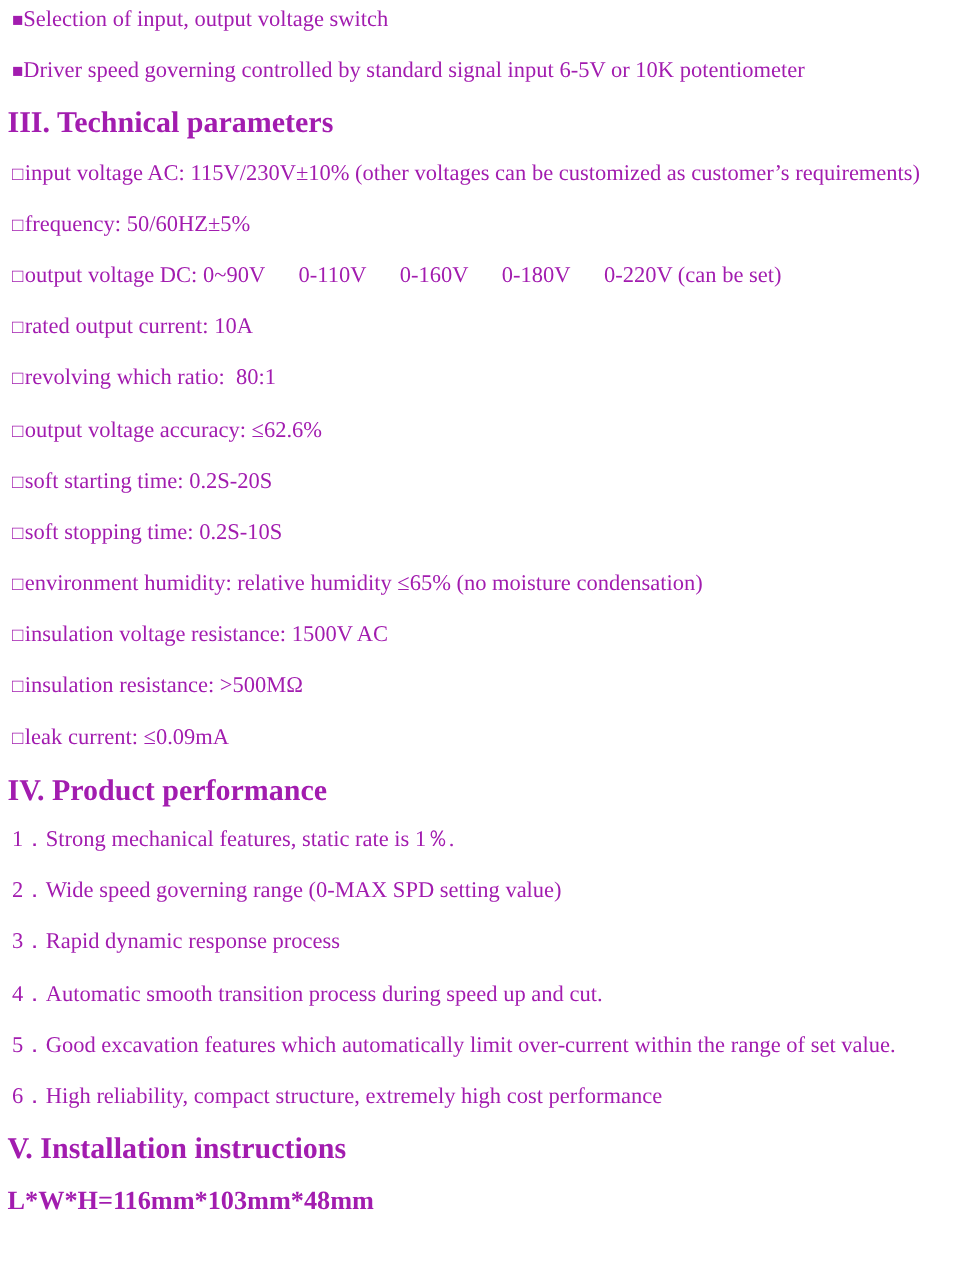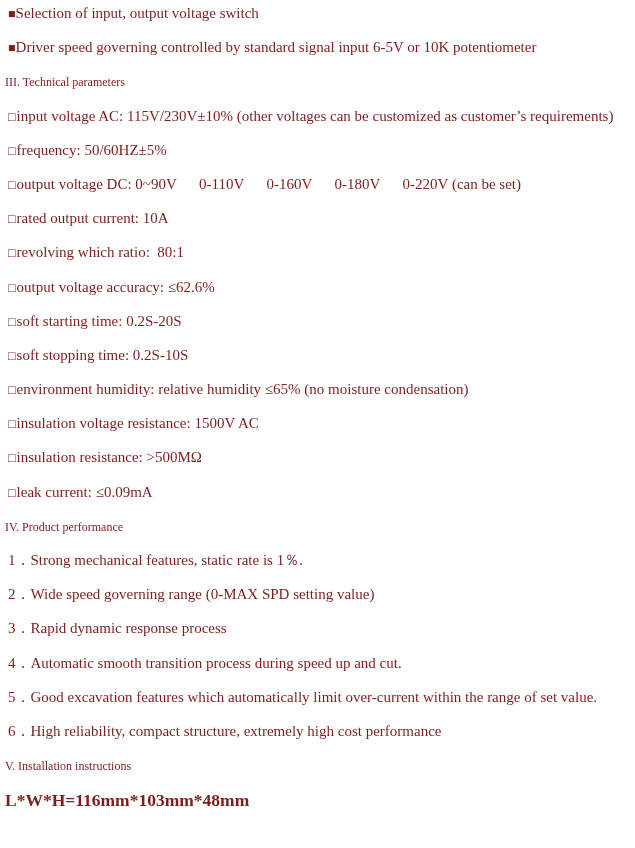--- a/index.html
+++ b/index.html
@@ -5,42 +5,42 @@
   html, body {
     margin: 0;
     padding: 0;
     background: #ffffff;
   }
   .page {
     position: relative;
     width: 635px;
     height: 848px;
     background: #ffffff;
-    color: #7f1d1d;
+    color: #a21caf;
     font-family: "Liberation Serif", "DejaVu Serif", serif;
     font-size: 15px;
     box-sizing: border-box;
     padding: 4px 0 0 8px;
     overflow: hidden;
   }
   .line {
     height: 34.2px;
     white-space: pre;
     line-height: 19px;
   }
   .marker {
     font-size: 12.5px;
     line-height: 19px;
   }
   .param .marker {
     padding-right: 1px;
   }
   .heading {
-    font-weight: normal;
-    font-size: 12px;
+    font-weight: bold;
+    font-size: 20px;
     margin-left: -3px;
     line-height: 21px;
   }
   .bold-line {
     font-weight: bold;
     font-size: 17.5px;
     margin-left: -3px;
     line-height: 21px;
   }
 </style>

